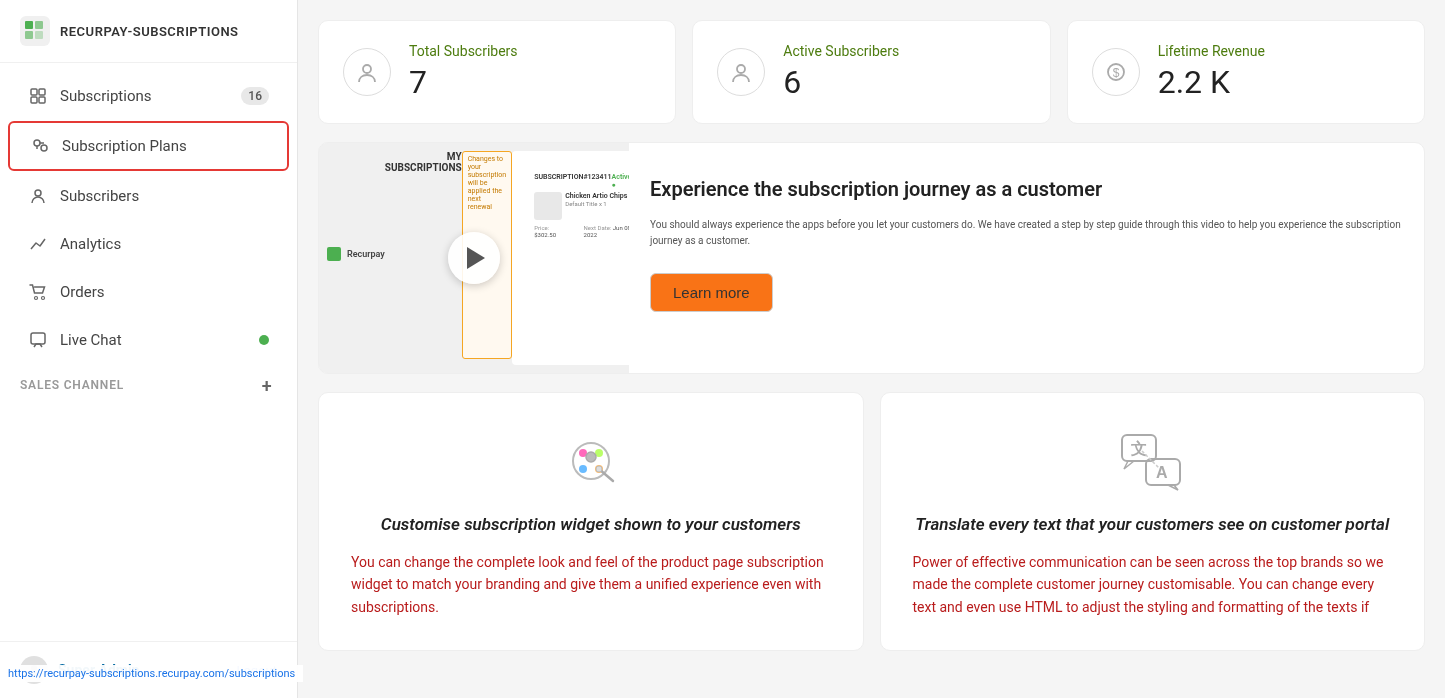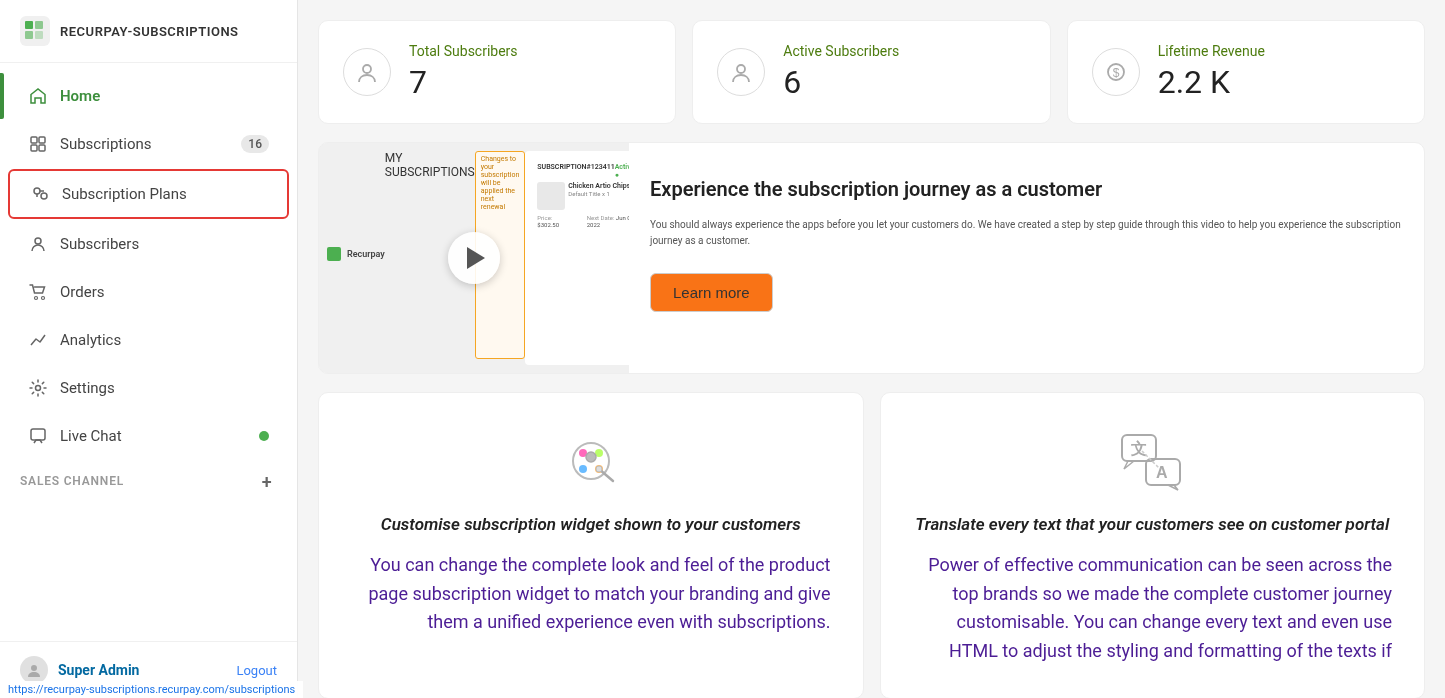--- a/index.html
+++ b/index.html
@@ -306,23 +306,23 @@
     .feature-card h3 {
       font-size: 17px;
       font-weight: 600;
       color: #222;
       text-align: center;
       margin-bottom: 14px;
       line-height: 1.4;
       font-style: italic;
     }
     .feature-card p {
-      font-size: 18px;
-      color: #4c1d95;
-      text-align: right;
+      font-size: 14px;
+      color: #b91c1c;
+      text-align: left;
       line-height: 1.6;
     }
 
     
     svg { display: block; }
   </style>
 </head>
 <body>
 
 <aside class="sidebar">
@@ -333,28 +333,20 @@
       <rect x="5" y="5" width="8" height="8" rx="1" fill="#4caf50"></rect>
       <rect x="15" y="5" width="8" height="8" rx="1" fill="#4caf50" opacity="0.6"></rect>
       <rect x="5" y="15" width="8" height="8" rx="1" fill="#4caf50" opacity="0.6"></rect>
       <rect x="15" y="15" width="8" height="8" rx="1" fill="#4caf50" opacity="0.3"></rect>
     </svg>
     <span class="sidebar-logo-text">RECURPAY-SUBSCRIPTIONS</span>
   </div>
 
   <nav class="sidebar-nav">
 
-    <div class="nav-item active">
-      <span class="nav-item-icon">
-        <svg width="18" height="18" viewBox="0 0 18 18" fill="none">
-          <path d="M2 7.5L9 2L16 7.5V16H12V11H6V16H2V7.5Z" stroke="#3d8f3d" stroke-width="1.5" fill="none"></path>
-        </svg>
-      </span>
-      <span>Home</span>
-    </div>
 
     <div class="nav-item">
       <span class="nav-item-icon">
         <svg width="18" height="18" viewBox="0 0 18 18" fill="none">
           <rect x="2" y="2" width="6" height="6" rx="1" stroke="#666" stroke-width="1.5"></rect>
           <rect x="10" y="2" width="6" height="6" rx="1" stroke="#666" stroke-width="1.5"></rect>
           <rect x="2" y="10" width="6" height="6" rx="1" stroke="#666" stroke-width="1.5"></rect>
           <rect x="10" y="10" width="6" height="6" rx="1" stroke="#666" stroke-width="1.5"></rect>
         </svg>
       </span>
@@ -380,46 +372,37 @@
           <circle cx="9" cy="6" r="3" stroke="#666" stroke-width="1.5"></circle>
           <path d="M3 16c0-3.314 2.686-6 6-6s6 2.686 6 6" stroke="#666" stroke-width="1.5" fill="none"></path>
         </svg>
       </span>
       <span>Subscribers</span>
     </div>
 
     <div class="nav-item">
       <span class="nav-item-icon">
         <svg width="18" height="18" viewBox="0 0 18 18" fill="none">
+          <polyline points="2,14 7,8 11,11 16,4" stroke="#666" stroke-width="1.5" fill="none" stroke-linejoin="round"></polyline>
+        </svg>
+      </span>
+      <span>Analytics</span>
+    </div>
+
+    <div class="nav-item">
+      <span class="nav-item-icon">
+        <svg width="18" height="18" viewBox="0 0 18 18" fill="none">
           <circle cx="7" cy="15" r="1.5" stroke="#666" stroke-width="1.2"></circle>
           <circle cx="14" cy="15" r="1.5" stroke="#666" stroke-width="1.2"></circle>
           <path d="M1 2h2.5l2 8h8l2-6H5.5" stroke="#666" stroke-width="1.5" fill="none" stroke-linecap="round"></path>
         </svg>
       </span>
       <span>Orders</span>
     </div>
 
-    <div class="nav-item">
-      <span class="nav-item-icon">
-        <svg width="18" height="18" viewBox="0 0 18 18" fill="none">
-          <polyline points="2,14 7,8 11,11 16,4" stroke="#666" stroke-width="1.5" fill="none" stroke-linejoin="round"></polyline>
-        </svg>
-      </span>
-      <span>Analytics</span>
-    </div>
-
-    <div class="nav-item">
-      <span class="nav-item-icon">
-        <svg width="18" height="18" viewBox="0 0 18 18" fill="none">
-          <circle cx="9" cy="9" r="2.5" stroke="#666" stroke-width="1.5"></circle>
-          <path d="M9 1v2M9 15v2M1 9h2M15 9h2M3.22 3.22l1.41 1.41M13.36 13.36l1.41 1.41M3.22 14.78l1.41-1.41M13.36 4.64l1.41-1.41" stroke="#666" stroke-width="1.5" stroke-linecap="round"></path>
-        </svg>
-      </span>
-      <span>Settings</span>
-    </div>
 
     <div class="nav-item">
       <span class="nav-item-icon">
         <svg width="18" height="18" viewBox="0 0 18 18" fill="none">
           <rect x="2" y="2" width="14" height="11" rx="2" stroke="#666" stroke-width="1.5"></rect>
           <path d="M5 16l2-3h4l2 3" stroke="#666" stroke-width="1.5" fill="none"></path>
         </svg>
       </span>
       <span>Live Chat</span>
       <span class="nav-item-dot"></span>
@@ -436,21 +419,21 @@
     <div class="footer-avatar">
       <svg width="16" height="16" viewBox="0 0 16 16" fill="none">
         <circle cx="8" cy="6" r="3" fill="#aaa"></circle>
         <path d="M2 15c0-3.314 2.686-5 6-5s6 1.686 6 5" fill="#aaa"></path>
       </svg>
     </div>
     <span class="footer-name">Super Admin</span>
     <span class="footer-logout">Logout</span>
   </div>
 
-  <div style="position:absolute;bottom:0;left:0;font-size:11px;color:#1a73e8;padding:2px 8px;background:rgba(255,255,255,0.95);z-index:10;">https://recurpay-subscriptions.recurpay.com/subscriptions</div>
+  <div style="position:absolute;bottom:16px;left:0;font-size:11px;color:#1a73e8;padding:2px 8px;background:rgba(255,255,255,0.95);z-index:10;">https://recurpay-subscriptions.recurpay.com/subscriptions</div>
 </aside>
 
 <main class="main-content">
 
   <div class="stats-row">
 
     <div class="stat-card">
       <div class="stat-icon-circle">
         <svg width="22" height="22" viewBox="0 0 22 22" fill="none">
           <circle cx="11" cy="8" r="4" stroke="#aaa" stroke-width="1.8"></circle>
@@ -493,23 +476,23 @@
 
   <div class="video-card">
     <div class="video-preview">
       <div class="video-preview-inner">
 
         <div class="video-mock">
           <div class="video-mock-header">
             <div class="video-mock-logo"></div>
             <span style="font-size:9px;font-weight:600;color:#444;">Recurpay</span>
           </div>
-          <div style="font-size:12px;font-weight:400;color:#333;margin-bottom:6px;">MY SUBSCRIPTIONS</div>
+          <div style="font-size:10px;font-weight:700;color:#333;margin-bottom:6px;text-align:right;">MY SUBSCRIPTIONS</div>
           <div style="background:#fff9f0;border:1px solid #f5a623;border-radius:3px;padding:3px 5px;font-size:7px;color:#c47a00;margin-bottom:6px;">Changes to your subscription will be applied the next renewal</div>
-          <div style="background:#fff;border-radius:4px;padding:12px;font-size:7px;flex:1;">
+          <div style="background:#fff;border-radius:4px;padding:22px;font-size:7px;flex:1;">
             <div style="display:flex;justify-content:space-between;margin-bottom:3px;">
               <span style="font-weight:600;color:#333;">SUBSCRIPTION#123411</span>
               <span style="color:#4caf50;font-weight:600;">Active ●</span>
             </div>
             <div style="display:flex;gap:3px;margin-bottom:4px;">
               <div style="width:28px;height:28px;background:#e8e8e8;border-radius:3px;flex-shrink:0;"></div>
               <div>
                 <div style="font-weight:600;color:#333;font-size:7px;">Chicken Artio Chips</div>
                 <div style="color:#888;font-size:6px;">Default Title x 1</div>
               </div>

